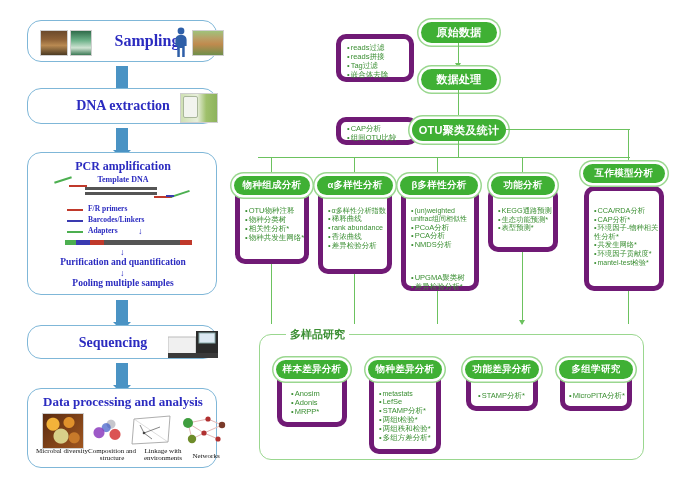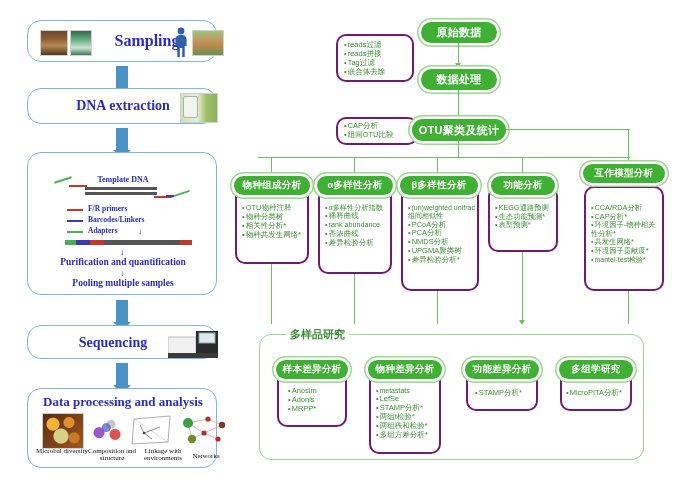--- a/index.html
+++ b/index.html
@@ -51,21 +51,21 @@
     border-radius:999px;
     color:#ffffff;
     font-weight:bold;
     text-align:center;
     display:flex;align-items:center;justify-content:center;
     box-shadow:0 0 0 2.5px #ffffff, 0 0 0 4px #9ad78f;
     letter-spacing:0.3px;
   }
   .gcard{
     position:absolute;
-    border:2px solid #701a75;
+    border:5px solid #701a75;
     border-radius:10px;
     background:#ffffff;
     box-sizing:border-box;
   }
   .gcard ul{
     margin:0;padding:0;list-style:none;
   }
   .gcard li{
     color:#3b8f33;
     line-height:1.18;
@@ -143,20 +143,21 @@
     <div class="thumb" style="left:152px;top:4px;width:36px;height:28px;
          background:linear-gradient(90deg,#cfe0b4 0%,#e8efdc 45%,#9fc06b 70%,#8db35c 100%);"></div>
     <div class="abs" style="left:155px;top:7px;width:15px;height:22px;background:#f2f4ef;border:1px solid #a9b79a;border-radius:2px;"></div>
   </div>
 
   <div class="bluearrow" style="left:116px;top:128px;width:12px;height:22px;">
       <span class="head"></span>
     </div>
 
   <div class="abs bluebox" style="left:27px;top:152px;width:190px;height:143px;">
+    <div class="bluetitle abs" style="left:0;top:6px;width:190px;font-size:12px;">PCR amplification</div>
     <div class="bluetitle abs" style="left:0;top:22px;width:190px;font-size:8px;">Template DNA</div>
 
     <div class="dnabar" style="left:57px;top:34px;width:72px;height:2.5px;background:#555;"></div>
     <div class="dnabar" style="left:57px;top:39px;width:72px;height:2.5px;background:#555;"></div>
     <div class="dnabar" style="left:41px;top:32px;width:18px;height:2px;background:#c0392b;"></div>
     <div class="dnabar" style="left:26px;top:26px;width:18px;height:2px;background:#4caf50;transform:rotate(-18deg);"></div>
     <div class="dnabar" style="left:126px;top:43px;width:18px;height:2px;background:#c0392b;"></div>
     <div class="dnabar" style="left:142px;top:40px;width:20px;height:2px;background:#4caf50;transform:rotate(-18deg);"></div>
     <div class="dnabar" style="left:138px;top:42px;width:8px;height:2px;background:#3a3ab0;"></div>
 
@@ -324,21 +325,21 @@
   <div class="gpill" style="left:317px;top:176px;width:76px;height:19px;font-size:9.5px;">
     <span>α多样性分析</span>
   </div>
 
   <div class="gcard" style="left:401px;top:186px;width:78px;height:105px;padding:16px 0 0 5px;">
     <ul>
       <li style="font-size:7px;white-space:normal;">(un)weighted unifrac组间相似性</li>
       <li style="font-size:7.5px;">PCoA分析</li>
       <li style="font-size:7.5px;">PCA分析</li>
       <li style="font-size:7.5px;">NMDS分析</li>
-      <li style="font-size:7.5px;">UPGMA聚类树</li>
+      <li style="font-size:7.5px;margin-top:24px;">UPGMA聚类树</li>
       <li style="font-size:7.5px;">差异检验分析*</li>
     </ul>
   </div>
   <div class="gpill" style="left:400px;top:176px;width:78px;height:19px;font-size:9.5px;">
     <span>β多样性分析</span>
   </div>
 
   <div class="gcard" style="left:488px;top:186px;width:70px;height:66px;padding:16px 0 0 5px;">
     <ul>
       <li style="font-size:7.3px;">KEGG通路预测</li>

